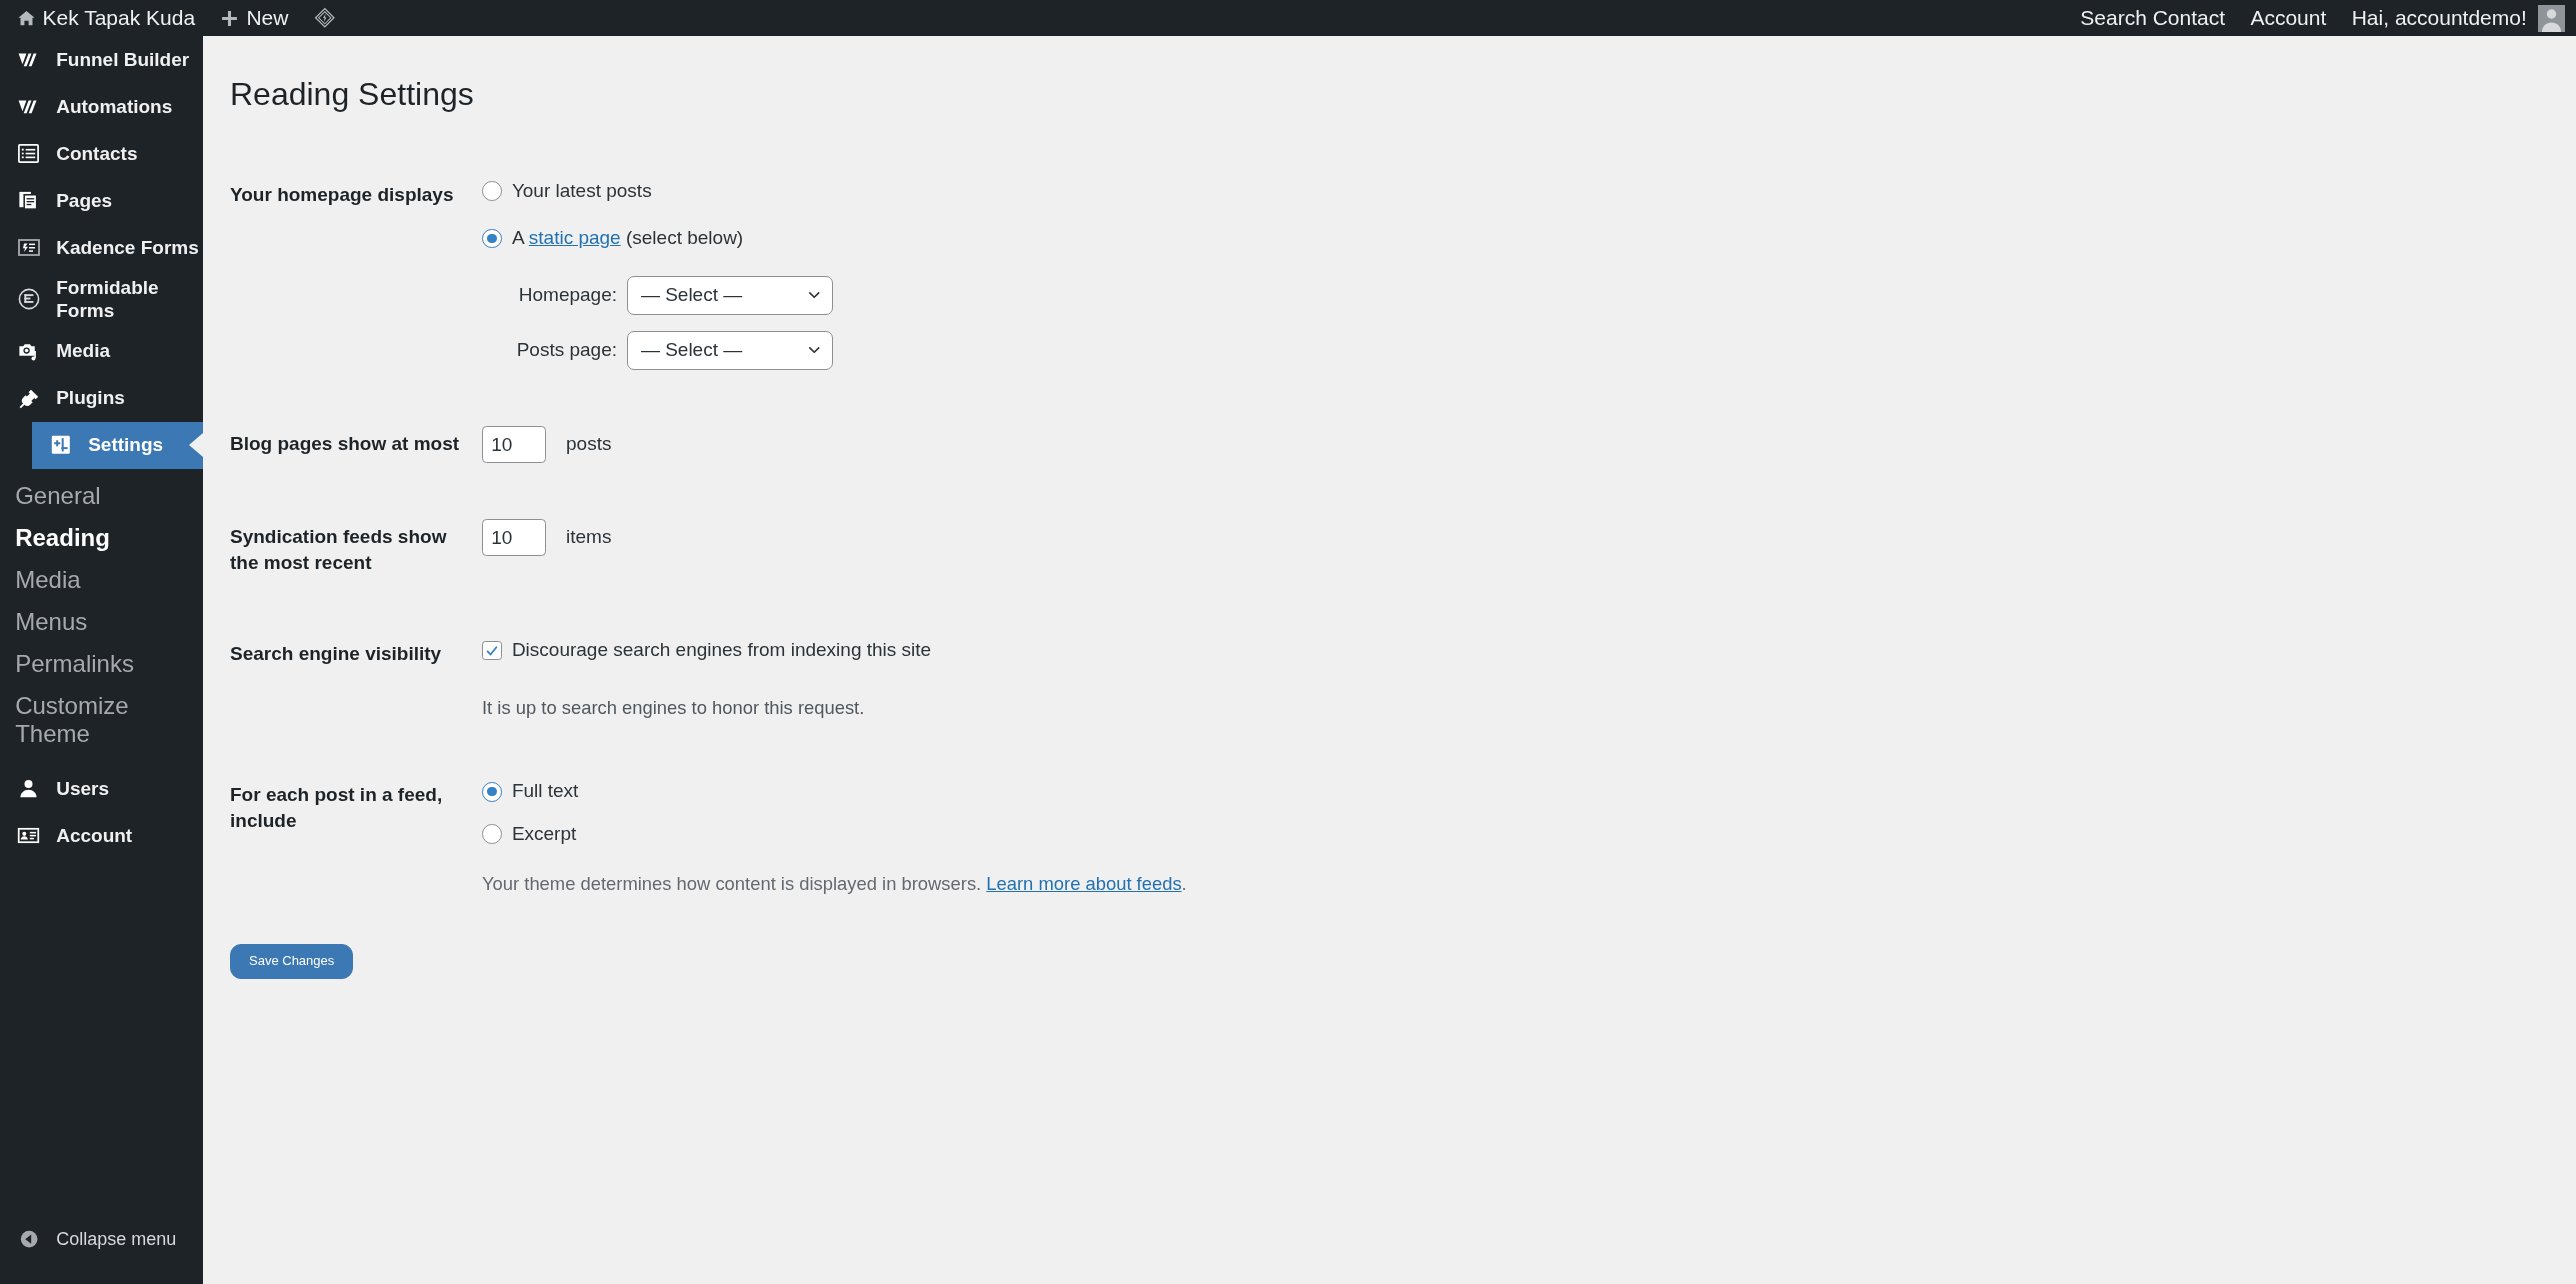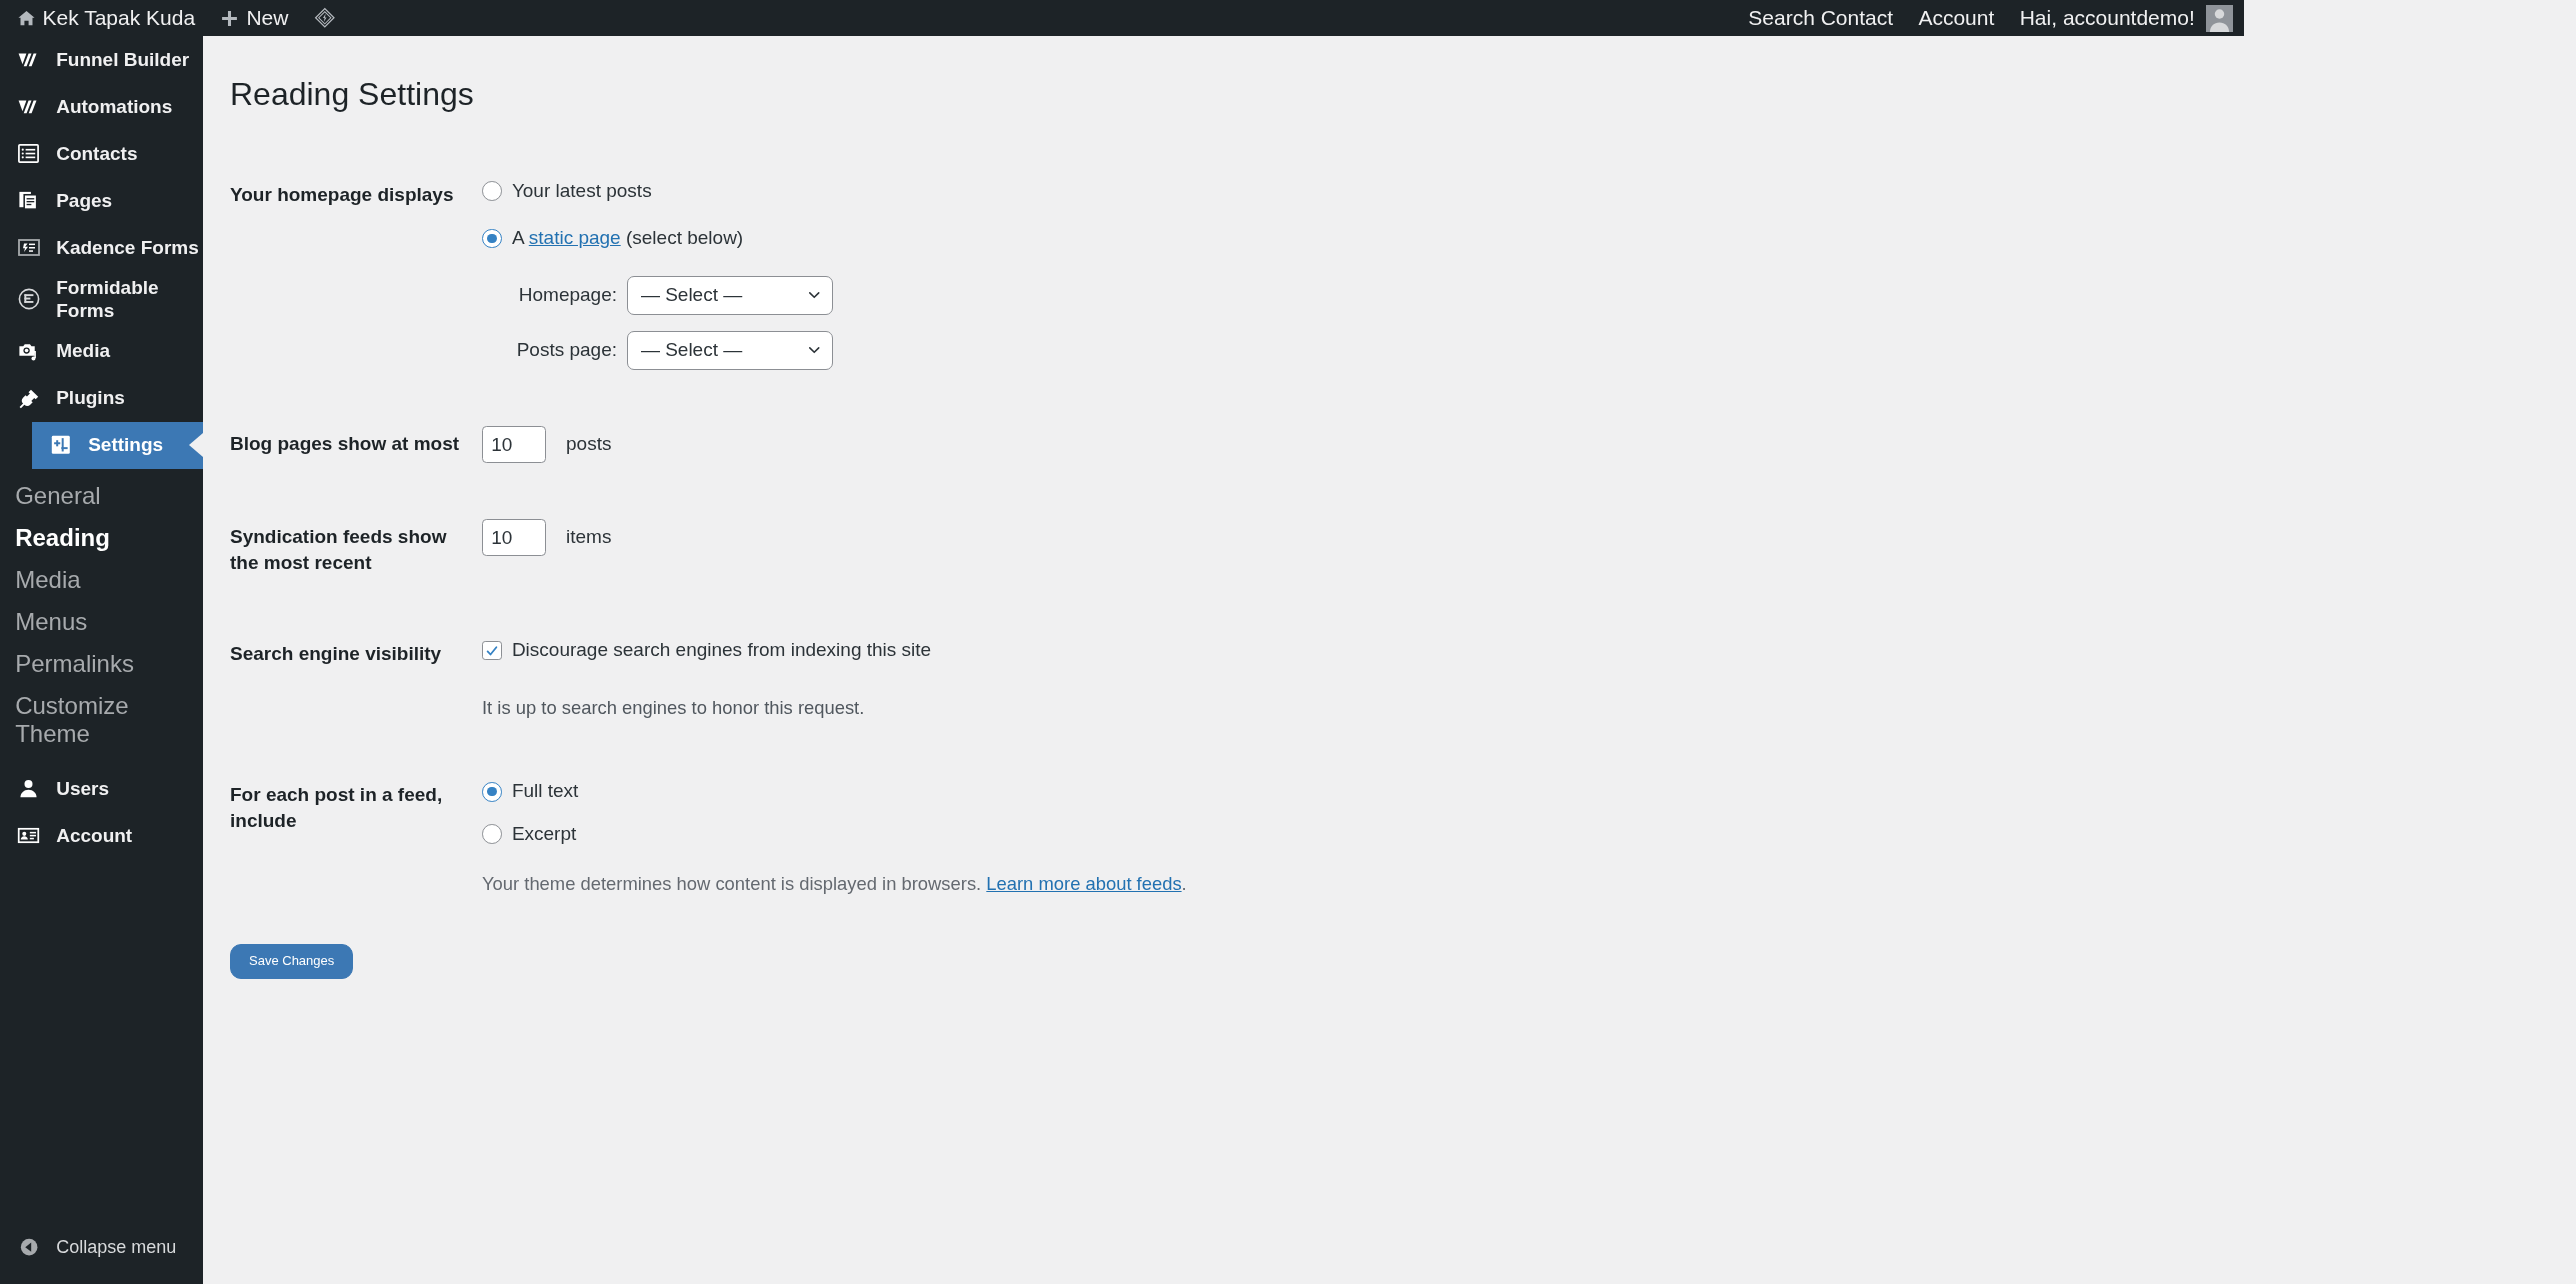--- a/index.html
+++ b/index.html
@@ -6,21 +6,21 @@
   html, body {
     width: 2576px; height: 1284px;
     background: #f0f0f1;
     font-family: "Liberation Sans", sans-serif;
     overflow: hidden;
   }
 
   
   #adminbar {
     position: absolute; top: 0; left: 0;
-    width: 2244px; height: 36px;
+    width: 2576px; height: 36px;
     background: #1d2327;
     display: flex; align-items: center;
     color: #f0f0f1;
     font-size: 21px;
     z-index: 50;
   }
   .ab-left { display: flex; align-items: center; height: 36px; }
   .ab-right { display: flex; align-items: center; height: 36px; margin-left: auto; }
   .ab-item {
     display: flex; align-items: center; gap: 7px;
@@ -84,21 +84,21 @@
     display: block;
     padding: 7px 0 7px 15.2px;
     color: #a7aaad;
     font-size: 24px;
     text-decoration: none;
     cursor: pointer;
   }
   .submenu-item.current { color: #fff; font-weight: 700; }
 
   .collapse-wrap {
-    position: absolute; bottom: 4px; left: 0; width: 203px;
+    position: absolute; bottom: 12px; left: 0; width: 203px;
     padding: 11.4px 0 19px 15.2px;
     background: #1d2327;
   }
   .collapse-item {
     display: flex; align-items: center; gap: 14px;
     color: #d7d9db; font-size: 18px; cursor: pointer;
   }
   .collapse-item .mi-icon { width: 27px; height: 27px; flex: 0 0 27px;
     display:flex; align-items:center; justify-content:center; }
 

